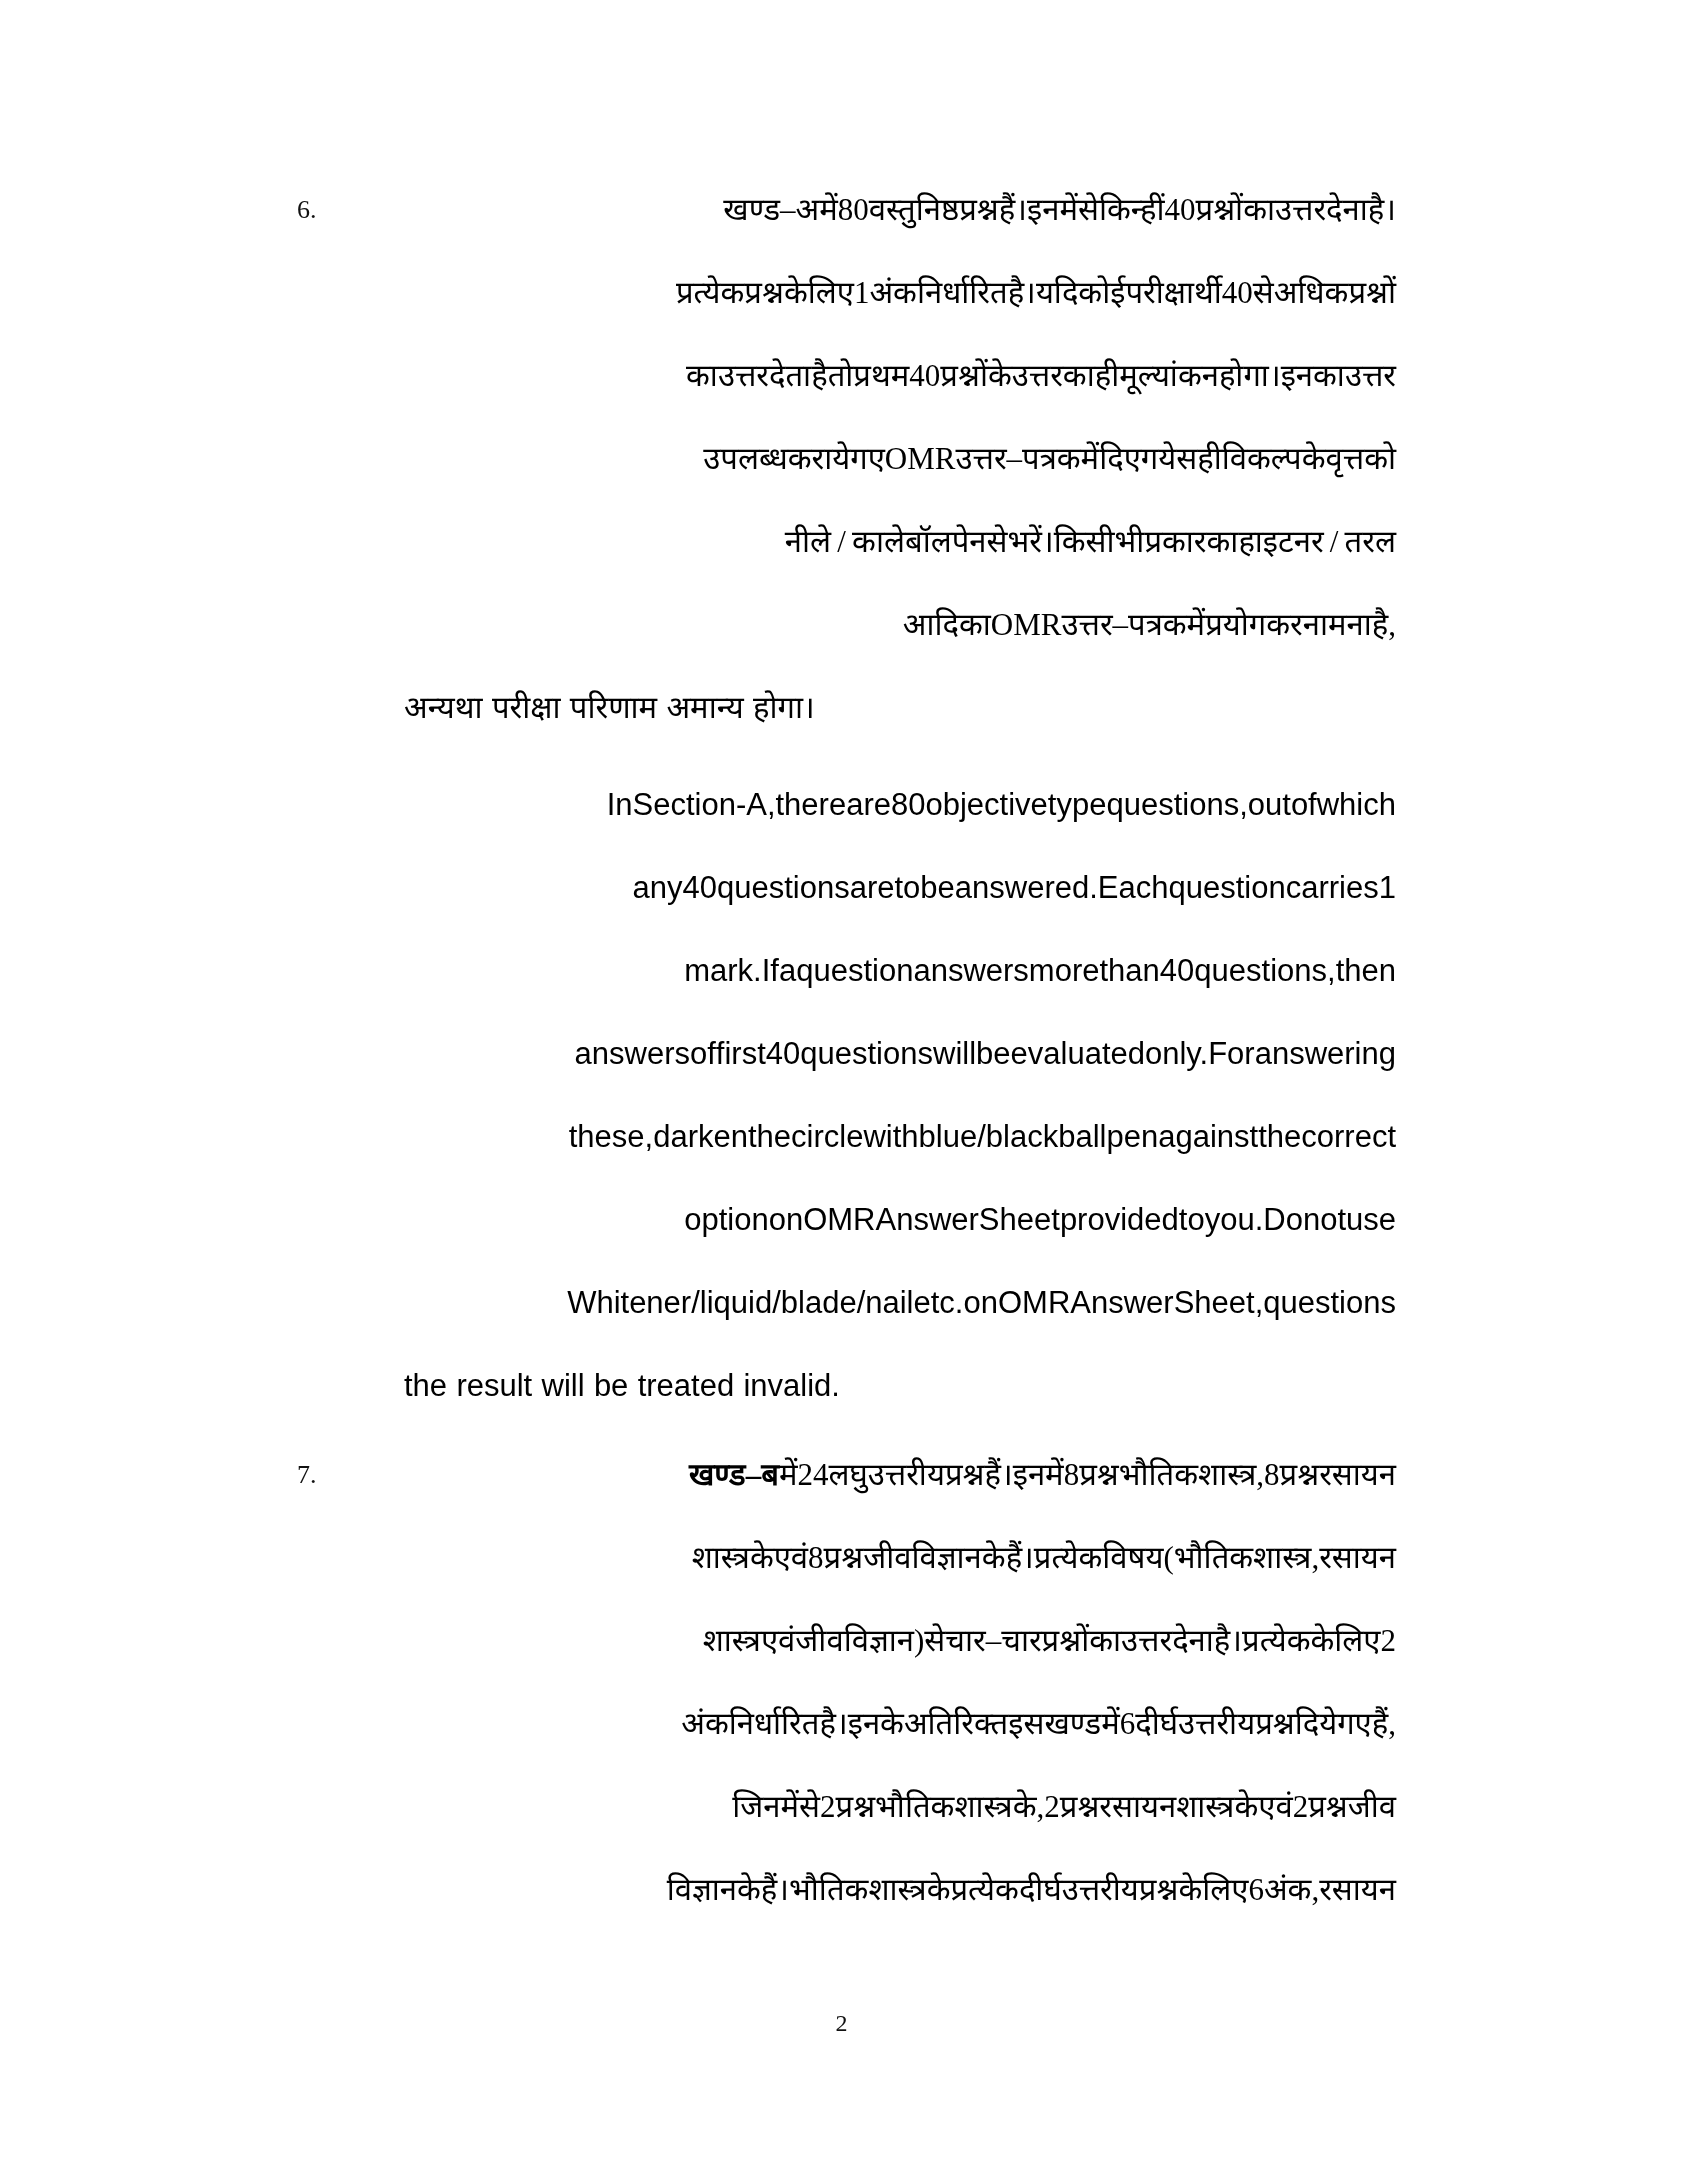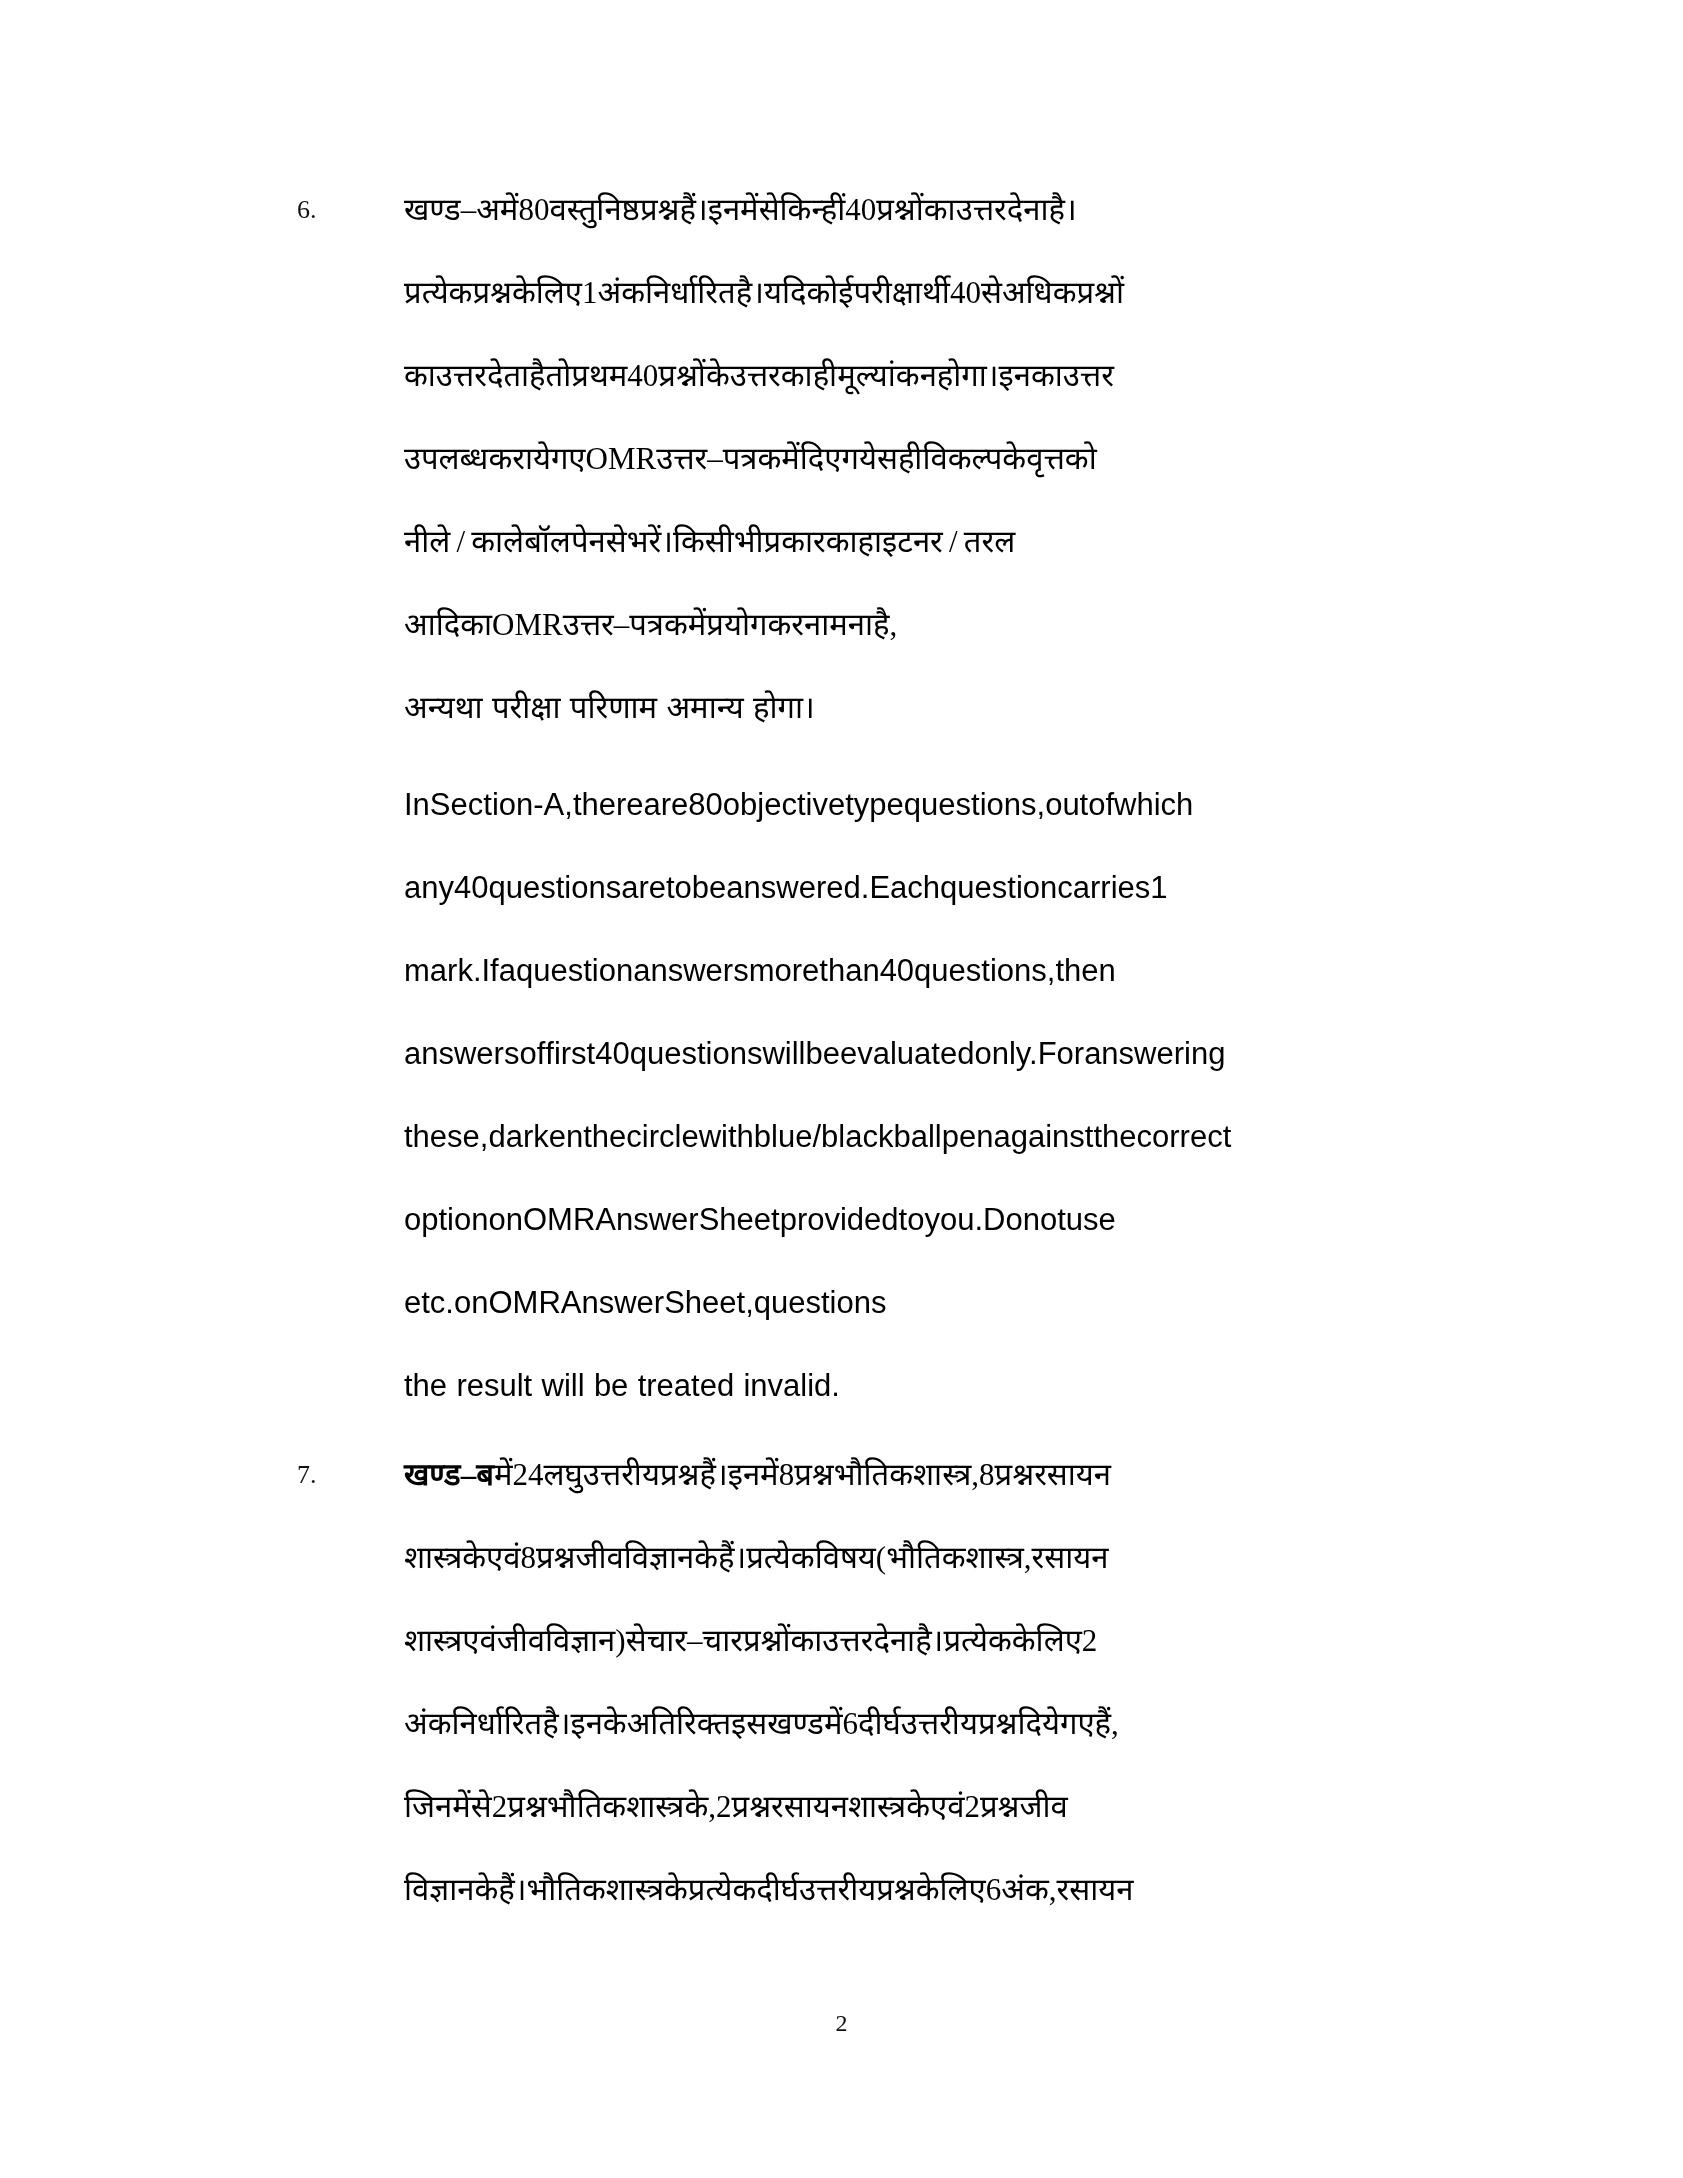--- a/index.html
+++ b/index.html
@@ -37,21 +37,21 @@
   }
   .item-body {
     flex: 1 1 auto;
     min-width: 0;
   }
   .para {
     margin: 0 0 0 0;
   }
   .line {
     display: flex;
-    justify-content: flex-start;
+    justify-content: flex-end;
     line-height: 83px;
     white-space: nowrap;
     font-size: 30px;
     letter-spacing: 0;
   }
   .line.hi {
     font-family: "Liberation Serif", serif;
     font-size: 31px;
   }
   .line.en {
@@ -265,20 +265,21 @@
               <span>Answer</span>
               <span>Sheet</span>
               <span>provided</span>
               <span>to</span>
               <span>you.</span>
               <span>Do</span>
               <span>not</span>
               <span>use</span>
             </div>
             <div class="line en">
+              <span>Whitener/liquid/blade/nail</span>
               <span>etc.</span>
               <span>on</span>
               <span>OMR</span>
               <span>Answer</span>
               <span>Sheet,</span>
               <span>questions</span>
             </div>
             <div class="line en last">
               <span>the</span>
               <span>result</span>

